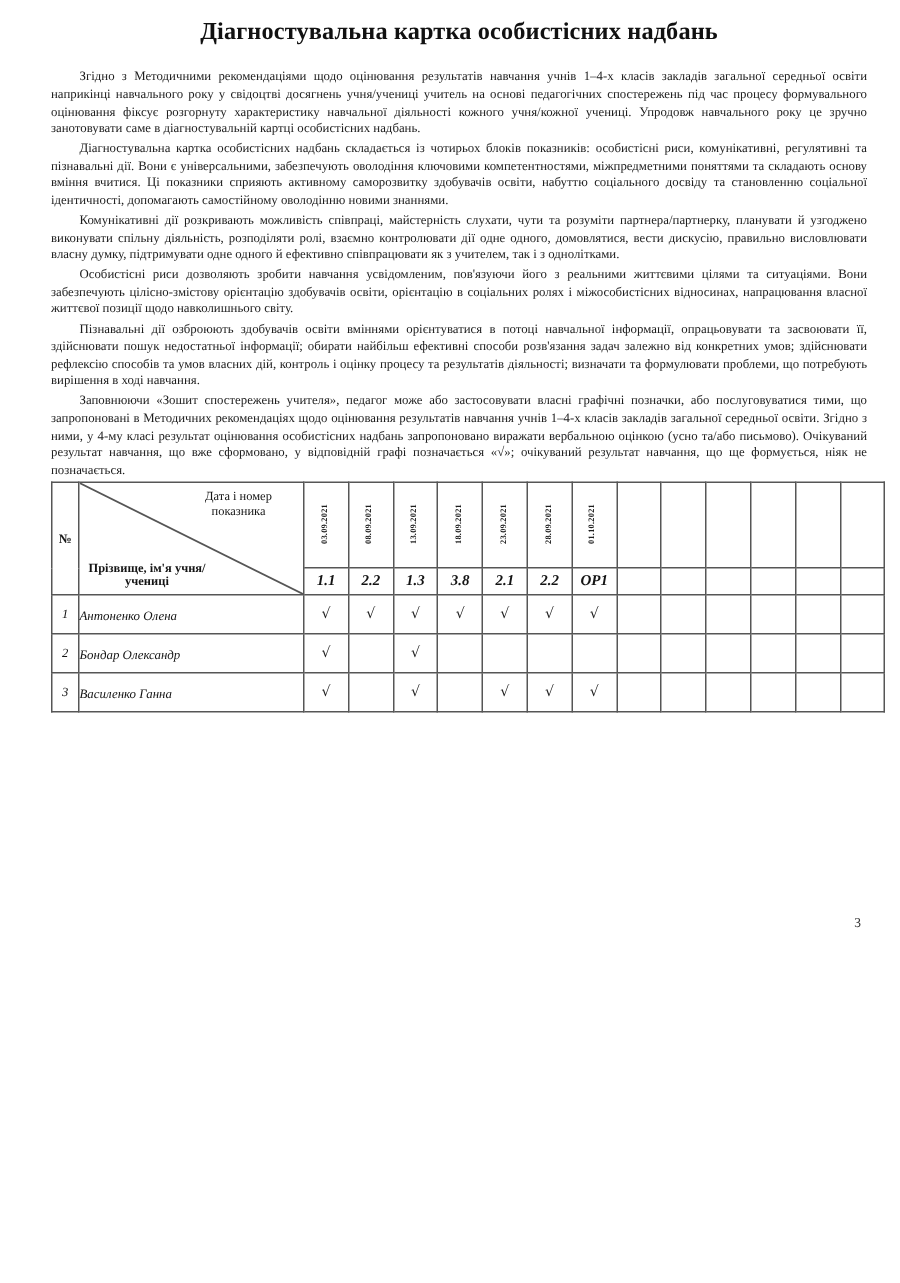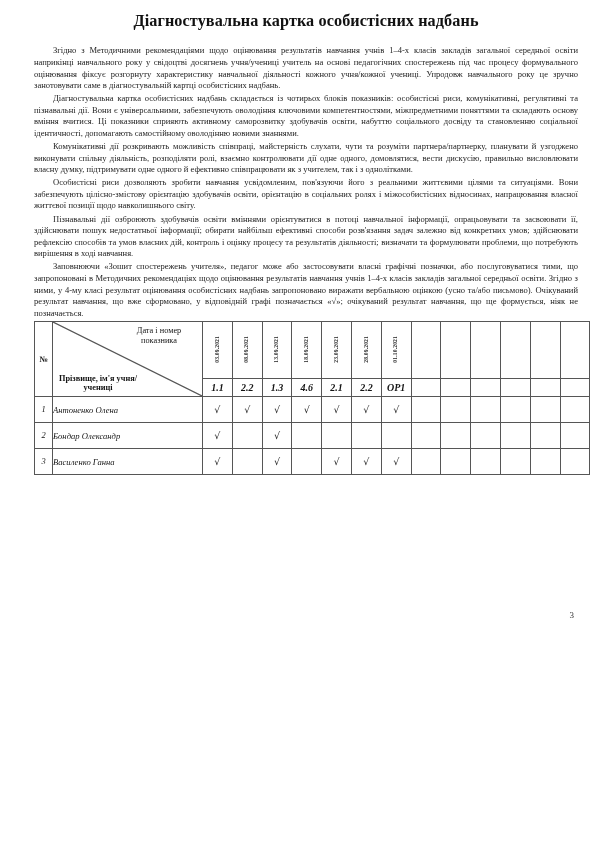--- a/index.html
+++ b/index.html
@@ -226,21 +226,21 @@
             <td class="date-cell"></td>
             <td class="date-cell"></td>
             <td class="date-cell"></td>
             <td class="date-cell"></td>
           </tr>
         <tr class="code-row">
 
         <td>1.1</td>
             <td>2.2</td>
             <td>1.3</td>
-            <td>4.6</td>
+            <td>3.8</td>
             <td>2.1</td>
             <td>2.2</td>
             <td>ОР1</td>
             <td></td>
             <td></td>
             <td></td>
             <td></td>
             <td></td>
             <td></td>
           </tr>

